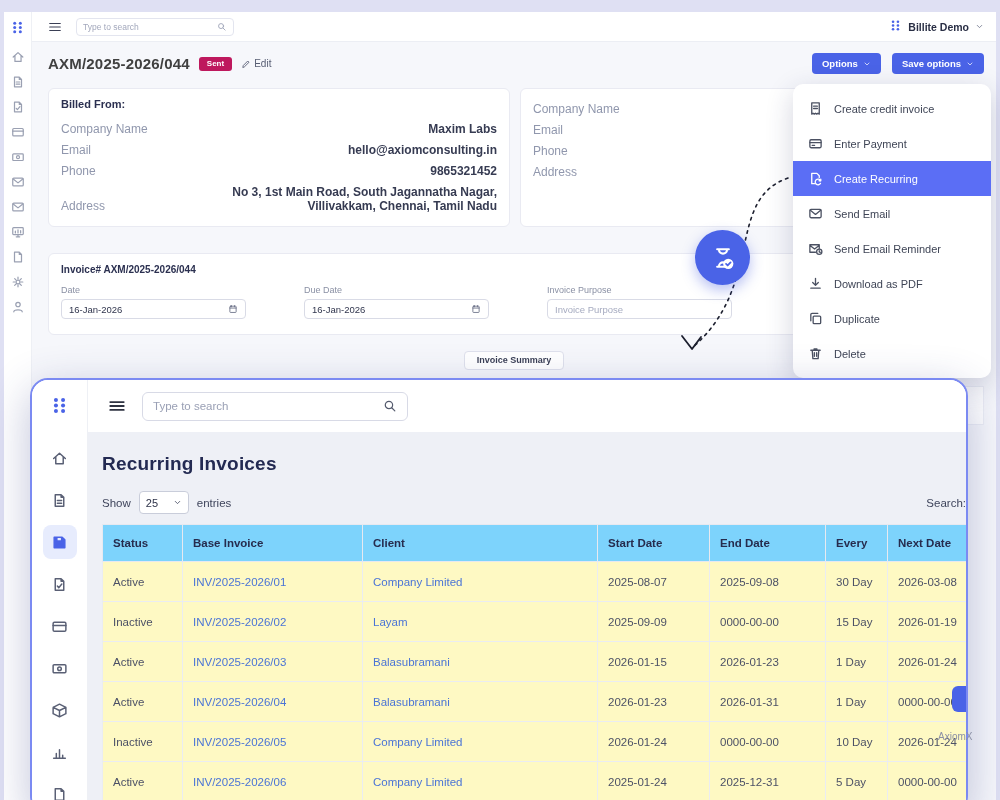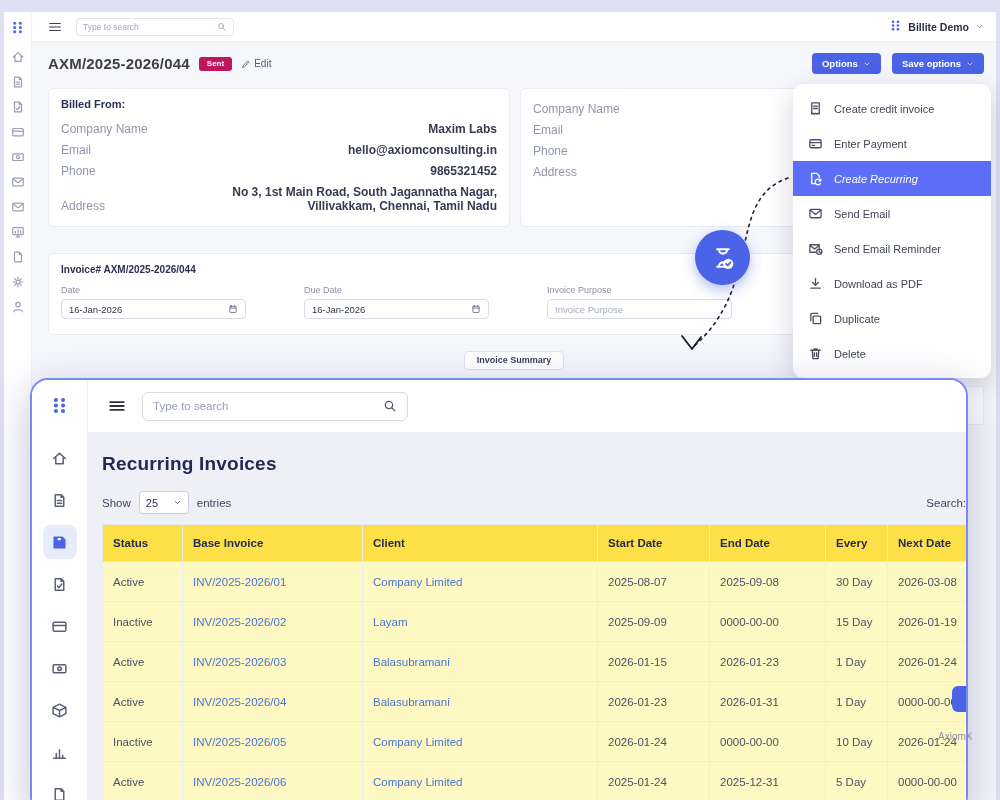--- a/index.html
+++ b/index.html
@@ -65,21 +65,21 @@
   .arrow-overlay { position:absolute; left:630px; top:150px; z-index:4; pointer-events:none; }
   .hourglass-badge { position:absolute; left:695px; top:230px; width:55px; height:55px; border-radius:50%;
                      background:#4a63e7; z-index:5; display:flex; align-items:center; justify-content:center;
                      box-shadow:0 5px 14px rgba(64,86,220,.38); }
 
   
   .menu { position:absolute; left:793px; top:84px; width:198px; background:#fff; border-radius:10px; z-index:10;
           box-shadow:0 8px 28px rgba(34,42,90,.20); padding:7px 0; }
   .menu-item { height:35px; display:flex; align-items:center; gap:11px; padding:0 15px; font-size:11px; color:#3f4556; cursor:pointer; }
   .menu-item .mi { color:#4b5162; }
-  .menu-item.active { background:#5b6ef5; color:#fff;font-style:italic; }
+  .menu-item.active { background:#5b6ef5; color:#fff; }
   .menu-item.active .mi { color:#fff; }
 
   
   .fg-window { position:absolute; left:30px; top:378px; width:938px; height:436px; background:#fff;
                border:2px solid #7b8af2; border-radius:18px; overflow:hidden; z-index:20;
                box-shadow:0 12px 44px rgba(45,55,130,.30); }
   .fg-side { position:absolute; left:0; top:0; bottom:0; width:56px; background:#fff; border-right:1px solid #eef0f5;
              display:flex; flex-direction:column; align-items:center; padding-top:16px; }
   .fg-side .s-item { height:42px; display:flex; align-items:center; justify-content:center; color:#5a6075; }
   .fg-side .s-items { margin-top:18px; display:flex; flex-direction:column; align-items:center; }
@@ -93,21 +93,21 @@
   .fg-search input { border:none; outline:none; flex:1; font-size:11.5px; font-family:inherit; color:#3a3f55; min-width:0; }
   .fg-search input::placeholder { color:#9aa0b5; }
   .fg-search .mag { color:#555b6e; }
   .fg-content { position:absolute; left:56px; right:0; top:52px; bottom:0; background:#eef0f6; padding:0 0 0 14px; }
   .fg-content h2 { font-size:19px; color:#232a52; padding:21px 0 16px; letter-spacing:.2px; }
   .controls { display:flex; align-items:center; font-size:11.5px; color:#3f455c; margin-bottom:10px; }
   .show-select { margin:0 8px; width:50px; height:23px; border:1px solid #c9cdda; border-radius:4px; background:#fff;
                  display:flex; align-items:center; justify-content:space-between; padding:0 6px; font-size:11px; color:#2d3248; cursor:pointer; }
   .search-label { margin-left:auto; }
   table.rec { width:calc(100% + 14px); border-collapse:collapse; background:#fff; table-layout:fixed; }
-  table.rec th { text-align:left; font-size:11.5px; color:#262c4e; padding:12px 10px; border:1px solid #e7e9f0; background:#fde047; cursor:pointer; }
+  table.rec th { text-align:left; font-size:11.5px; color:#262c4e; padding:12px 10px; border:1px solid #e7e9f0; background:#7dd3fc; cursor:pointer; }
   table.rec td { font-size:11.5px; color:#4c5166; padding:13.5px 10px; border:1px solid #eaecf2; background:#fef9c3; }
   .lnk { color:#4a74d6; cursor:pointer; }
   .fab { position:absolute; right:-12px; top:306px; width:26px; height:26px; background:#4a63e7; border-radius:6px; }
 
   .brand-footer { position:absolute; left:938px; top:731px; font-size:10px; color:#8b90a6; z-index:25; }
 </style>
 </head>
 <body>
 
 <div class="bg-app">

